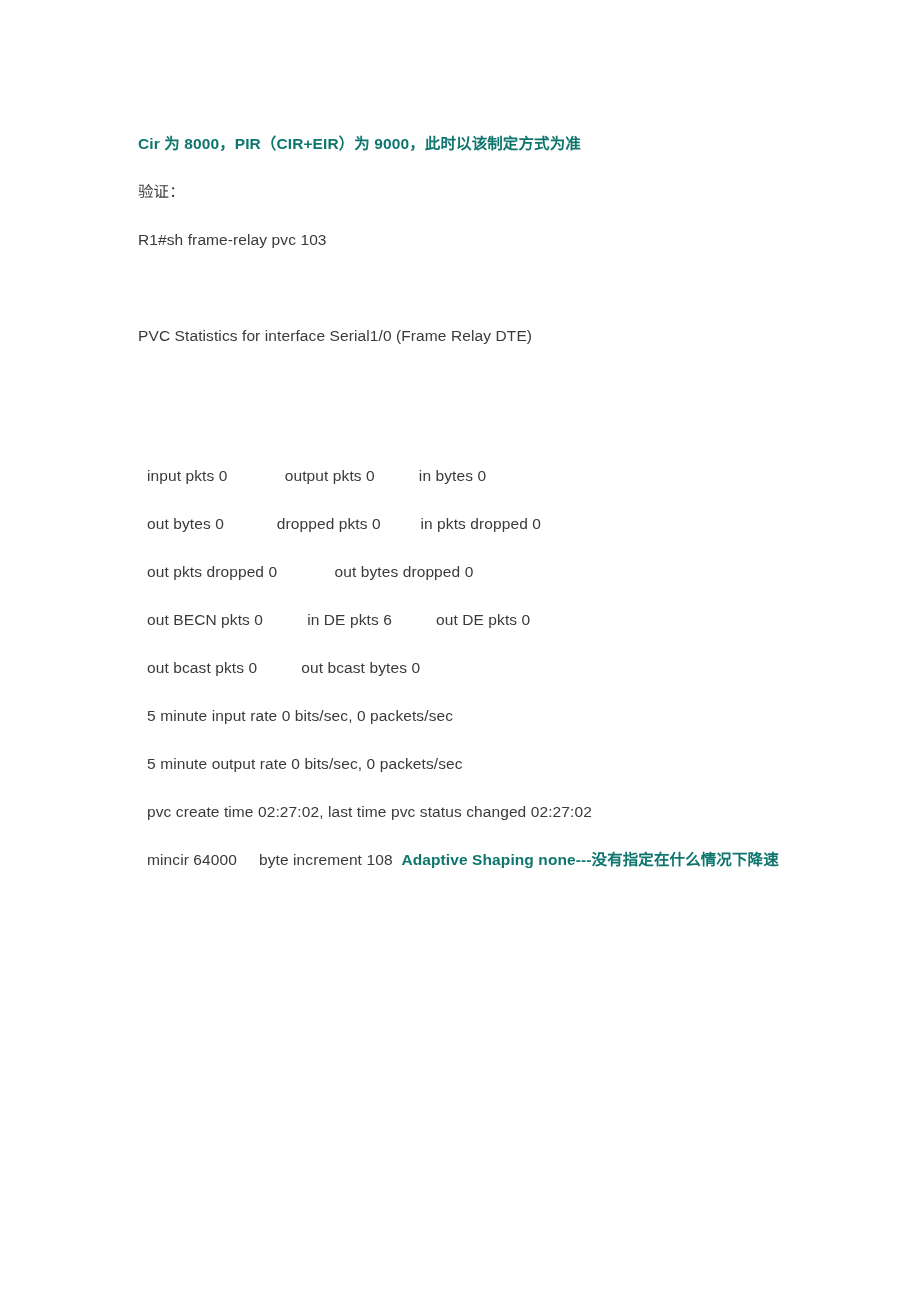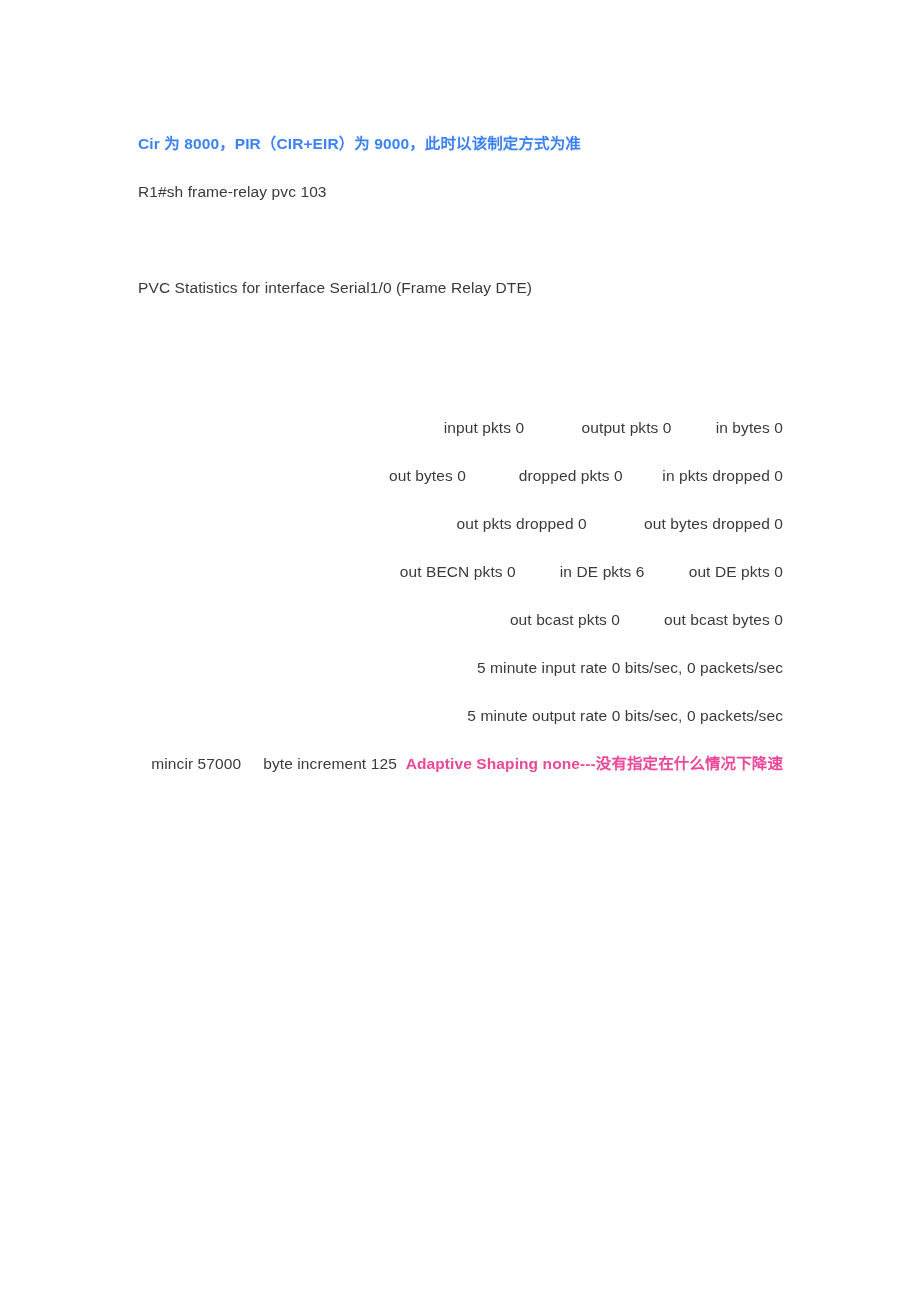--- a/index.html
+++ b/index.html
@@ -35,51 +35,51 @@
     line-height: 48px;
     color: #3a3a3a;
     white-space: pre-wrap;
     word-break: break-word;
     margin: 0;
     letter-spacing: 0.1px;
   }
 
   .line.bold {
     font-weight: bold;
-    color: #3b82f6;
+    color: #0f766e;
   }
 
   
   .spacer {
     height: 48px;
   }
   .spacer-half {
     height: 44px;
   }
 
   
   .stats {
     padding-left: 9px;
-    text-align: right;
   }
 
   
   .b {
     font-weight: bold;
-    color: #ec4899;
+    color: #0f766e;
   }
 </style>
 </head>
 <body>
 
 <div class="page">
   <div class="doc">
 
     <p class="line bold">Cir 为 8000，PIR（CIR+EIR）为 9000，此时以该制定方式为准</p>
 
+    <p class="line">验证：</p>
 
     <p class="line">R1#sh frame-relay pvc 103</p>
 
     <div class="spacer"></div>
 
     <p class="line">PVC Statistics for interface Serial1/0 (Frame Relay DTE)</p>
 
     <div class="spacer"></div>
 
 
@@ -95,20 +95,21 @@
 
 
       <p class="line">out BECN pkts 0          in DE pkts 6          out DE pkts 0</p>
 
       <p class="line">out bcast pkts 0          out bcast bytes 0</p>
 
       <p class="line">5 minute input rate 0 bits/sec, 0 packets/sec</p>
 
       <p class="line">5 minute output rate 0 bits/sec, 0 packets/sec</p>
 
+      <p class="line">pvc create time 02:27:02, last time pvc status changed 02:27:02</p>
 
 
-      <p class="line"><span>mincir 57000     byte increment 125  </span><span class="b">Adaptive Shaping none---没有指定在什么情况下降速</span></p>
+      <p class="line"><span>mincir 64000     byte increment 108  </span><span class="b">Adaptive Shaping none---没有指定在什么情况下降速</span></p>
 
 
     </div>
   </div>
 </div>
 
 </body></html>

